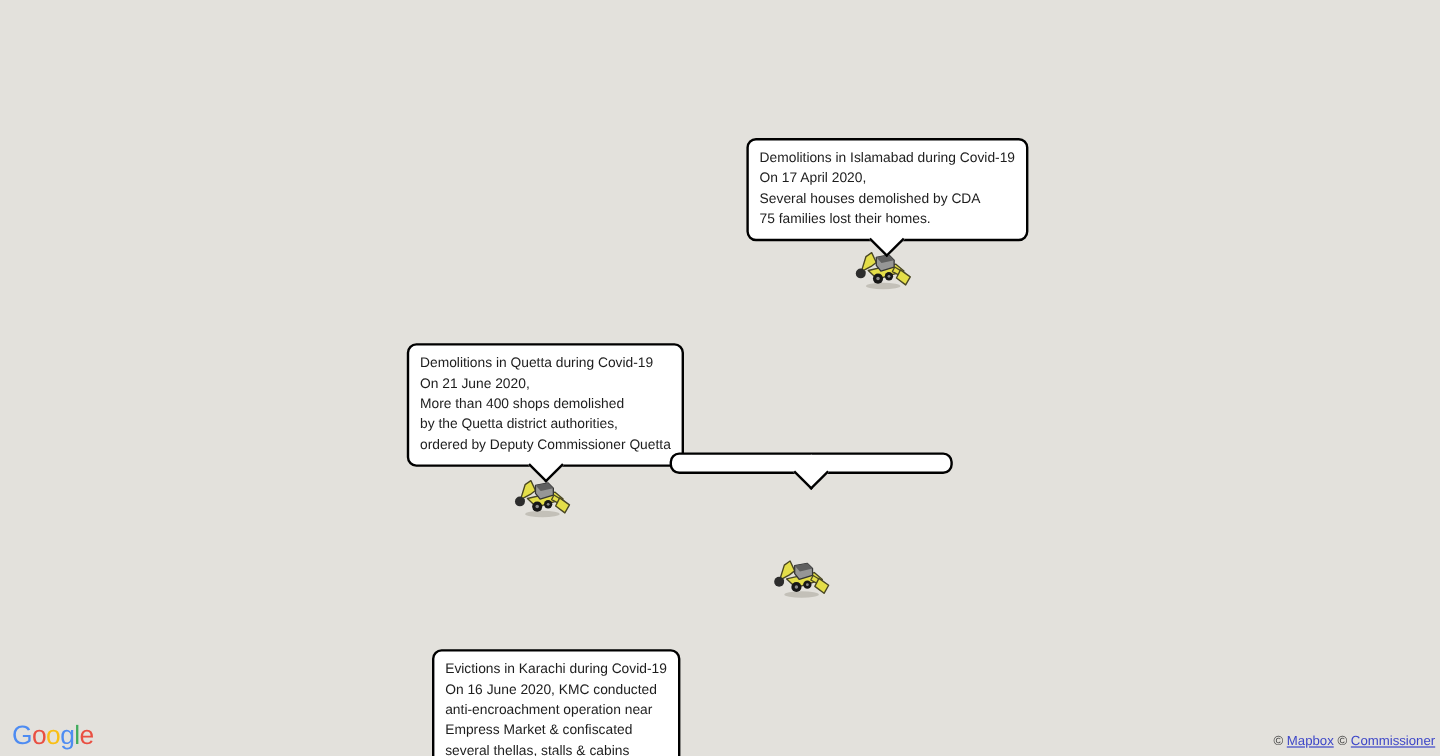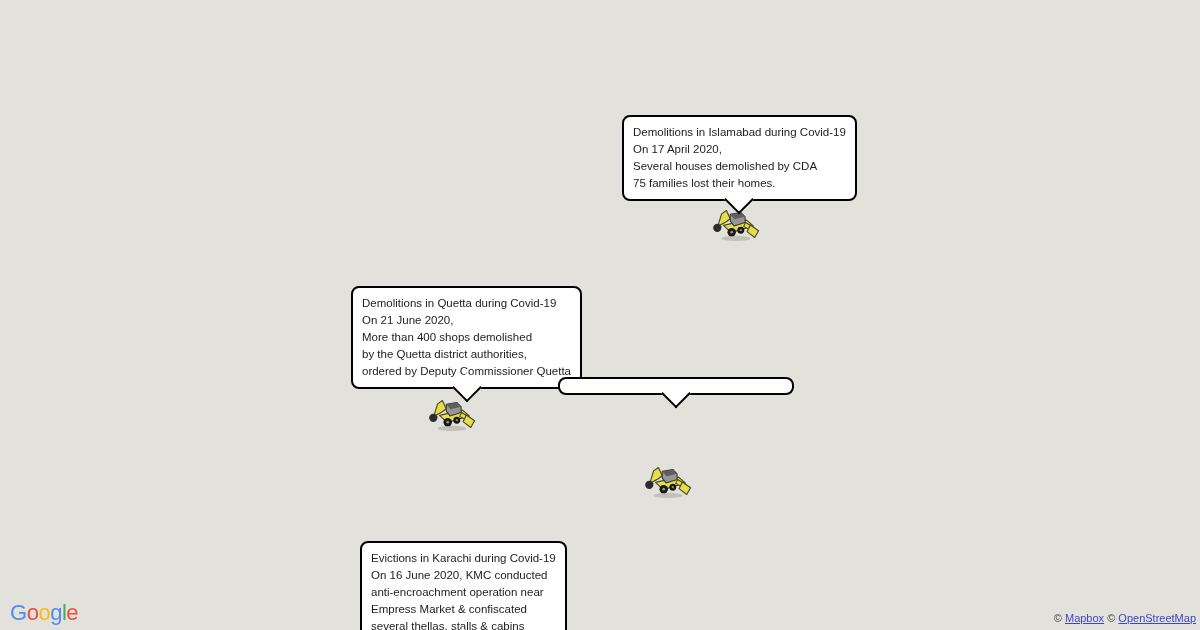--- a/index.html
+++ b/index.html
@@ -109,21 +109,21 @@
           <path d="M12 21 L36 15.5 L43 21.5 L20 28.5 Z" fill="#e4de49" stroke="#4a4724" stroke-width="1.2" stroke-linejoin="round"></path>
           <path d="M19 9.5 L30 7.5 L34.5 12 L34.5 18 L23 21.5 L19 16.5 Z" fill="#969696" stroke="#353535" stroke-width="1.1" stroke-linejoin="round"></path>
           <path d="M19 9.5 L30 7.5 L34.5 12 L23.5 14.5 Z" fill="#5f5f5f"></path>
           <circle cx="20.5" cy="28" r="4.4" fill="#171717"></circle>
           <circle cx="20.5" cy="28" r="1.5" fill="#8c8c8c"></circle>
           <circle cx="30" cy="26" r="3.6" fill="#171717"></circle>
           <circle cx="30" cy="26" r="1.2" fill="#8c8c8c"></circle>
           <path d="M35 18 L44 23.5 L42.5 27 L33 22 Z" fill="#e4de49" stroke="#4a4724" stroke-width="1.1" stroke-linejoin="round"></path>
           <path d="M40 20.5 L48.5 26.5 L44.5 33.5 L36.5 27.5 Z" fill="#e4de49" stroke="#4a4724" stroke-width="1.2" stroke-linejoin="round"></path>
         </svg></div>
-      <div class="tooltip" style="left: 339px; top: 286px; min-width: 223px; margin-left: 12px;"><div class="tooltip-text">Demolitions in Quetta during Covid-19
+      <div class="tooltip" style="left: 339px; top: 286px; min-width: 223px;"><div class="tooltip-text">Demolitions in Quetta during Covid-19
 On 21 June 2020,
 More than 400 shops demolished
 by the Quetta district authorities,
 ordered by Deputy Commissioner Quetta</div><div class="tail"></div></div>
       <div class="marker" style="left: 644px; top: 462px;"><svg width="48" height="37" viewBox="0 0 50 38" xmlns="http://www.w3.org/2000/svg">
           <ellipse cx="25" cy="34.5" rx="15" ry="2.8" fill="rgba(80,78,60,0.22)"></ellipse>
           <path d="M6 22 L10 9 L15 5.5 L19 14 L14.5 17.5 Z" fill="#e4de49" stroke="#4a4724" stroke-width="1.2" stroke-linejoin="round"></path>
           <circle cx="5.5" cy="23.5" r="4.3" fill="#2d2d2d"></circle>
           <path d="M5.5 19.5 L10 22 L7 26.5 Z" fill="#2d2d2d"></path>
           <path d="M12 21 L36 15.5 L43 21.5 L20 28.5 Z" fill="#e4de49" stroke="#4a4724" stroke-width="1.2" stroke-linejoin="round"></path>
@@ -143,16 +143,16 @@
 Empress Market &amp; confiscated
 several thellas, stalls &amp; cabins</div><div class="tail"></div></div>
     </div>
 
   <a class="google-logo" id="google-logo"><span style="color: rgb(66, 133, 244);">G</span><span style="color: rgb(234, 67, 53);">o</span><span style="color: rgb(251, 188, 5);">o</span><span style="color: rgb(66, 133, 244);">g</span><span style="color: rgb(52, 168, 83);">l</span><span style="color: rgb(234, 67, 53);">e</span></a>
 
   <div class="attribution">
     <span>©</span>
     <a class="attr-link">Mapbox</a>
     <span>©</span>
-    <a class="attr-link">OpenStreetMap</a>
+    <a class="attr-link">Commissioner</a>
   </div>
 
 </div>
 
 </body></html>

